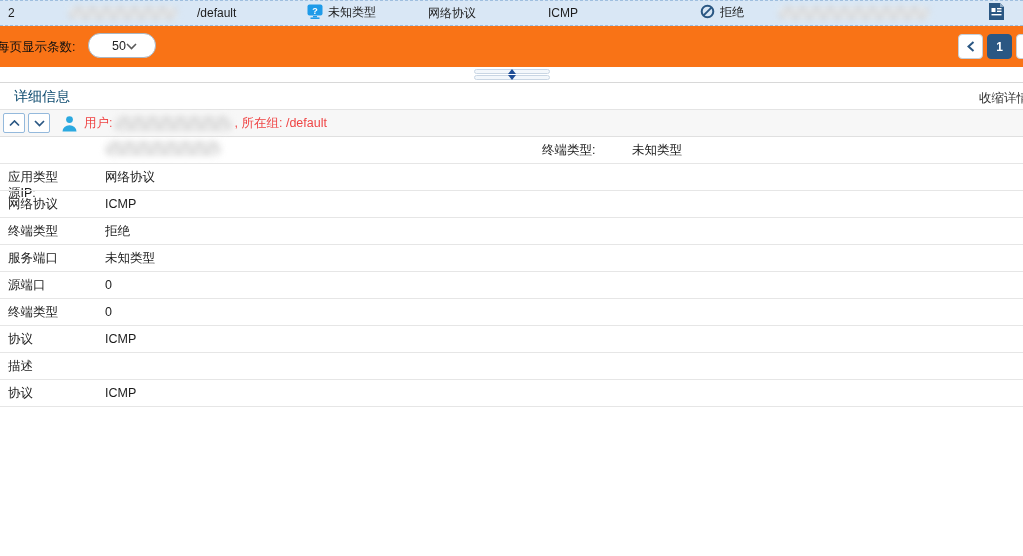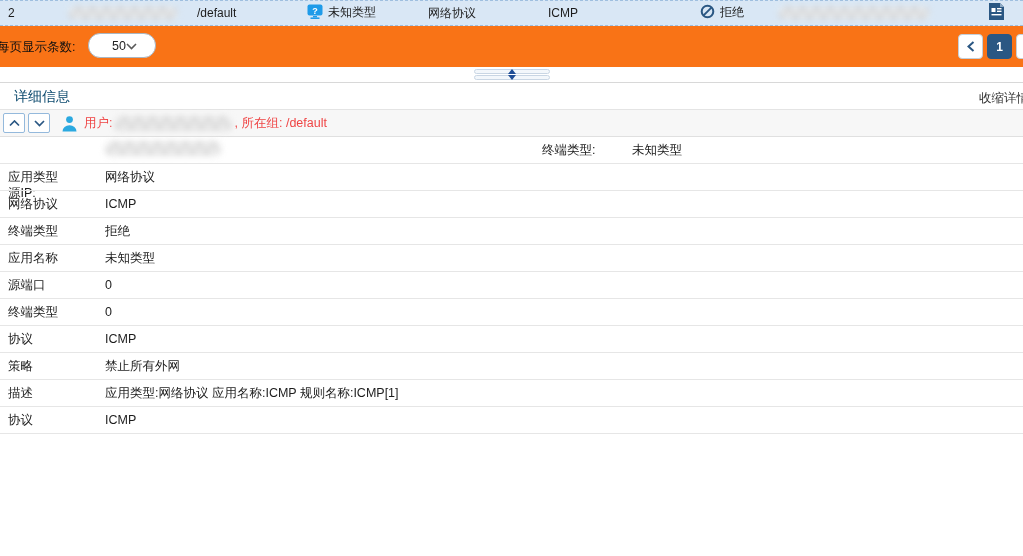--- a/index.html
+++ b/index.html
@@ -182,42 +182,37 @@
     </div>
     <div class="detail-row">
       <span class="d-label">网络协议</span>
       <span class="d-value">ICMP</span>
     </div>
     <div class="detail-row">
       <span class="d-label">终端类型</span>
       <span class="d-value">拒绝</span>
     </div>
     <div class="detail-row">
-      <span class="d-label">应用名称</span>
+      <span class="d-label">服务端口</span>
       <span class="d-value">未知类型</span>
     </div>
     <div class="detail-row">
       <span class="d-label">源端口</span>
       <span class="d-value">0</span>
     </div>
     <div class="detail-row">
       <span class="d-label">终端类型</span>
       <span class="d-value">0</span>
     </div>
     <div class="detail-row">
       <span class="d-label">协议</span>
       <span class="d-value">ICMP</span>
     </div>
     <div class="detail-row">
-      <span class="d-label">策略</span>
-      <span class="d-value">禁止所有外网</span>
-    </div>
-    <div class="detail-row">
       <span class="d-label">描述</span>
-      <span class="d-value">应用类型:网络协议 应用名称:ICMP 规则名称:ICMP[1]</span>
     </div>
     <div class="detail-row">
       <span class="d-label">协议</span>
       <span class="d-value">ICMP</span>
     </div>
   </div>
 
 </div>
 
 </body></html>

